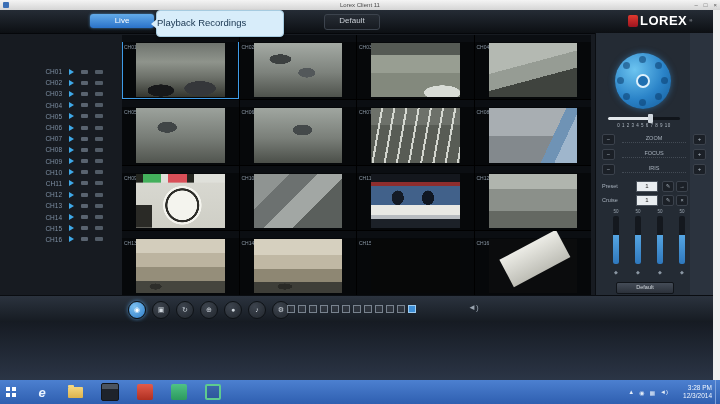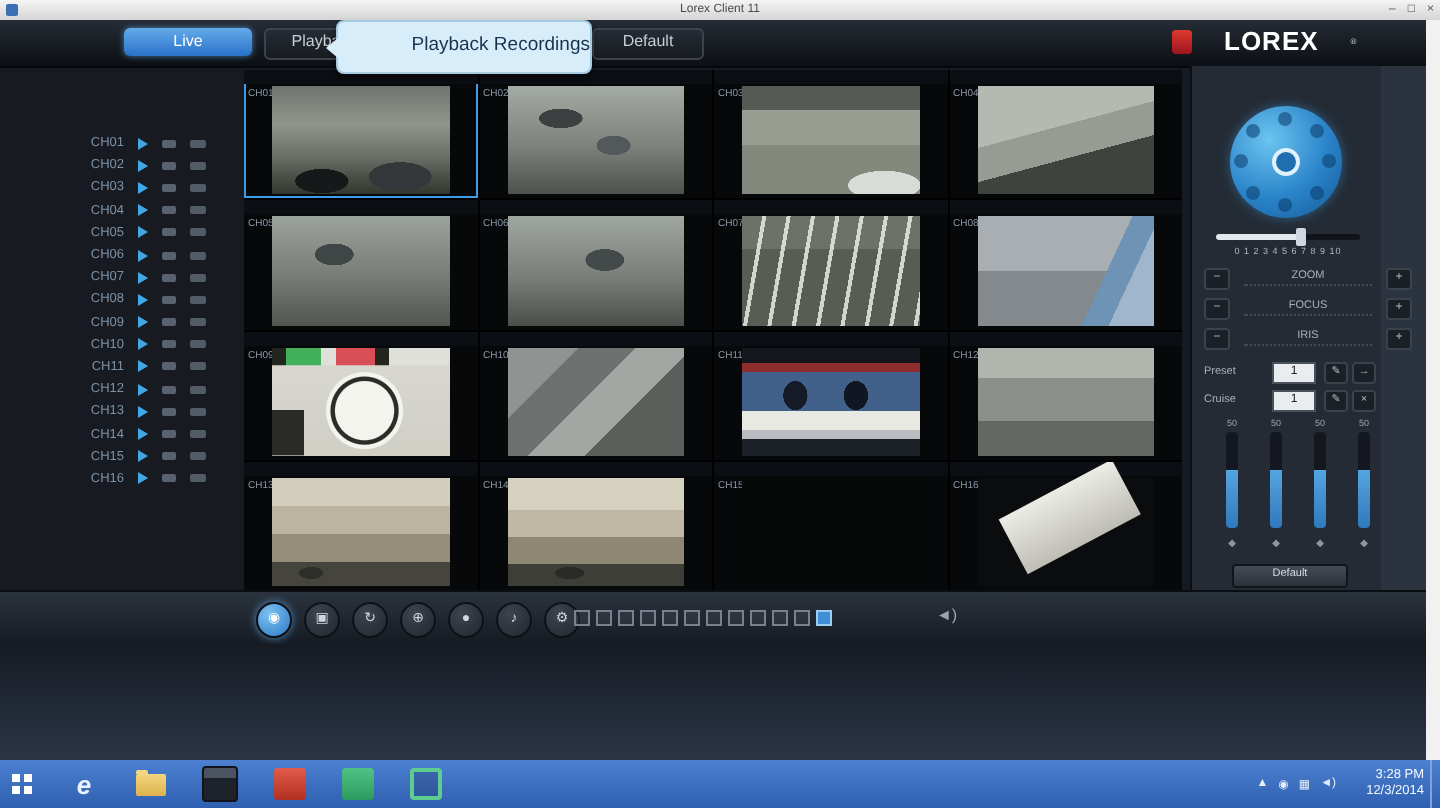--- a/index.html
+++ b/index.html
@@ -13,32 +13,32 @@
   .titletext{position:absolute;left:0;right:0;top:0;text-align:center;font-size:6px;line-height:10px;color:#4a4a4a;}
   .wctrls{position:absolute;right:3px;top:0;display:flex;gap:6px;font-size:6px;line-height:10px;color:#555;}
 
   
   .app{position:absolute;left:0;top:10px;width:713px;height:370px;background:#171b21;}
   .rightstrip{position:absolute;left:713px;top:10px;width:7px;height:370px;background:#f1f1f1;}
 
   
   .nav{position:absolute;left:0;top:0;width:713px;height:23px;
        background:linear-gradient(#252c35,#0c0f13);border-bottom:1px solid #05070a;}
-  .btn{position:absolute;height:14px;border-radius:3px;font-size:8px;text-align:center;line-height:14px;cursor:default;}
+  .btn{position:absolute;height:14px;border-radius:3px;font-size:8px;text-align:center;line-height:14px;cursor:default;margin-left:28px;}
   .btn-live{left:62px;top:4px;width:64px;background:linear-gradient(#63abe9,#2a72c8);color:#fff;
             box-shadow:0 0 3px rgba(90,166,232,.7);}
   .btn-dark{background:linear-gradient(#262c34,#171b21);border:1px solid #3c434d;color:#c9ced5;line-height:12px;}
   .btn-playback{left:132px;top:4px;width:58px;}
   .btn-logout{left:296px;top:4px;width:54px;}
-  .tooltip{position:absolute;left:168px;top:0px;width:126px;height:25px;background:#d8edfa;
+  .tooltip{position:absolute;left:156px;top:0px;width:126px;height:25px;background:#d8edfa;
            border:1px solid #a6cbe0;border-radius:4px;box-shadow:0 2px 3px rgba(0,0,0,.45);
-           color:#17344f;font-size:9.5px;line-height:24px;text-align:right;z-index:6;}
+           color:#17344f;font-size:9.5px;line-height:24px;text-align:left;z-index:6;}
   .tooltip .arrow{position:absolute;left:-6px;top:8px;width:0;height:0;
            border-top:5px solid transparent;border-bottom:5px solid transparent;border-right:6px solid #d8edfa;}
-  .brand{position:absolute;left:586px;top:3px;display:flex;align-items:center;gap:16px;}
+  .brand{position:absolute;left:628px;top:3px;display:flex;align-items:center;gap:2px;}
   .brandmark{width:10px;height:12px;background:linear-gradient(#e0392e,#9c1420);border-radius:2px;}
   .brandtext{color:#fff;font-weight:bold;font-size:13px;letter-spacing:.5px;}
   .brandreg{color:#cfd4da;font-size:4px;vertical-align:top;}
 
   
   .chlist{position:absolute;left:40px;top:56px;display:flex;flex-direction:column;}
   .chrow{display:flex;align-items:center;height:11.2px;gap:7px;}
   .chlabel{width:22px;font-size:6.5px;color:#7e90a4;text-align:right;}
   .chplay{width:0;height:0;border-top:3px solid transparent;border-bottom:3px solid transparent;border-left:5px solid #3fa9e8;}
   .chic{width:7px;height:4px;background:#59636f;border-radius:1px;}

